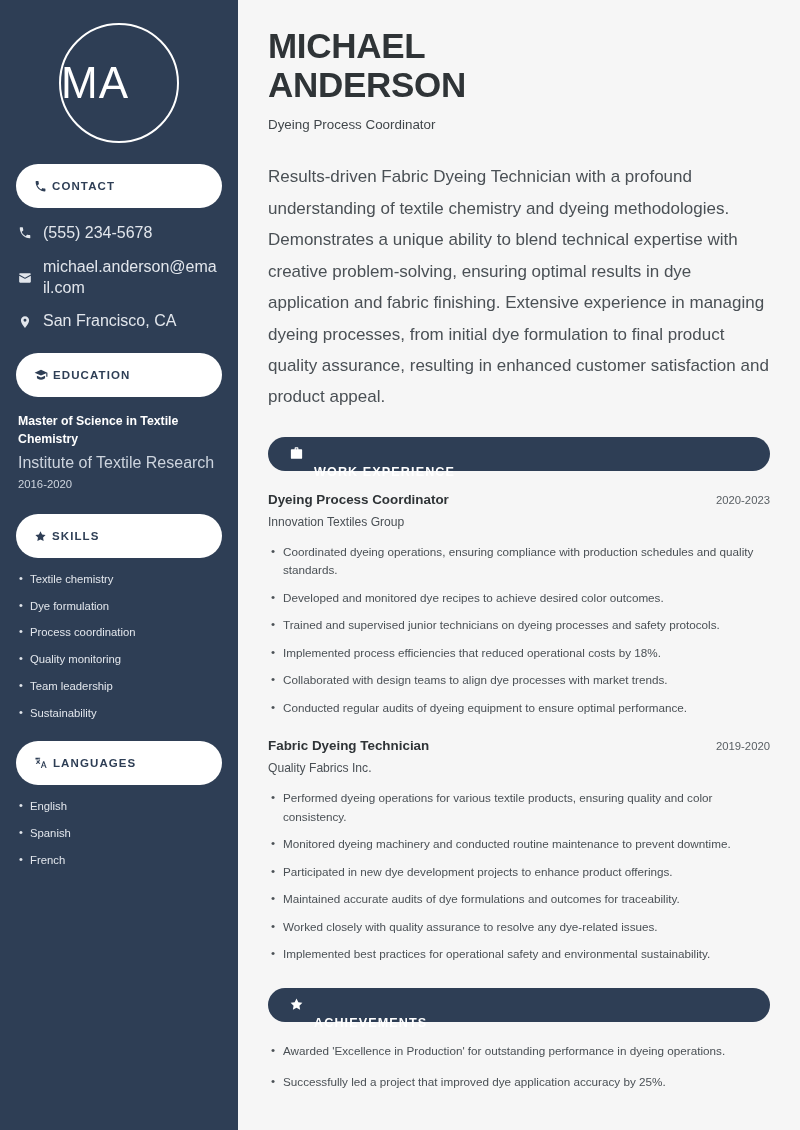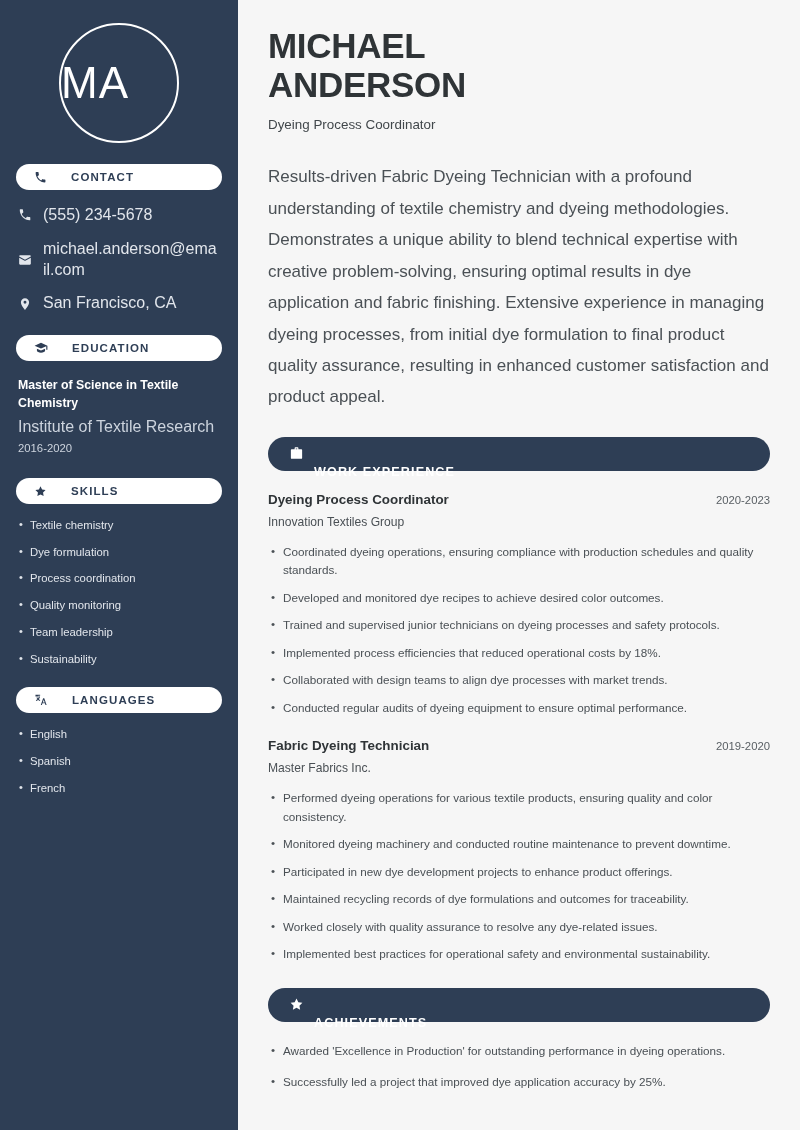--- a/index.html
+++ b/index.html
@@ -53,24 +53,24 @@
     font-size: 44px;
     font-weight: 400;
     letter-spacing: 1px;
     line-height: 1;
   }
 
   
   .pill {
     background: #ffffff;
     border-radius: 999px;
-    height: 26px;
+    height: 44px;
     display: flex;
     align-items: center;
-    gap: 24px;
+    gap: 5px;
     padding: 0 18px;
     margin-top: 21px;
   }
   .pill .pill-label {
     color: #2e3e55;
     font-size: 11.5px;
     font-weight: bold;
     letter-spacing: 1.1px;
     text-transform: uppercase;
   }
@@ -362,26 +362,26 @@
         <li>Collaborated with design teams to align dye processes with market trends.</li>
         <li>Conducted regular audits of dyeing equipment to ensure optimal performance.</li>
       </ul>
     </div>
 
     <div class="job">
       <div class="job-head">
         <div class="job-title">Fabric Dyeing Technician</div>
         <div class="job-dates">2019-2020</div>
       </div>
-      <div class="job-company">Master Fabrics Inc.</div>
+      <div class="job-company">Quality Fabrics Inc.</div>
       <ul class="bullets">
         <li>Performed dyeing operations for various textile products, ensuring quality and color consistency.</li>
         <li>Monitored dyeing machinery and conducted routine maintenance to prevent downtime.</li>
         <li>Participated in new dye development projects to enhance product offerings.</li>
-        <li>Maintained recycling records of dye formulations and outcomes for traceability.</li>
+        <li>Maintained accurate audits of dye formulations and outcomes for traceability.</li>
         <li>Worked closely with quality assurance to resolve any dye-related issues.</li>
         <li>Implemented best practices for operational safety and environmental sustainability.</li>
       </ul>
     </div>
 
     <div class="section-bar">
       <span>
         <svg width="15" height="15" viewBox="0 0 24 24" fill="#ffffff">
           <path d="M12 2.5l2.9 5.9 6.5.95-4.7 4.58 1.11 6.47L12 17.35l-5.81 3.05L7.3 13.93 2.6 9.35l6.5-.95L12 2.5z"></path>
         </svg>

